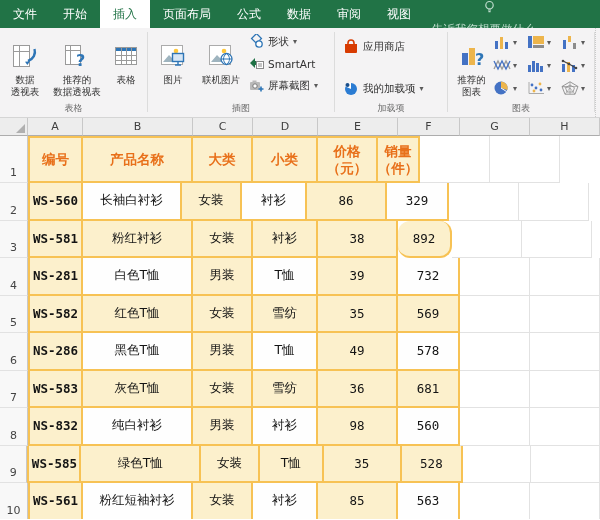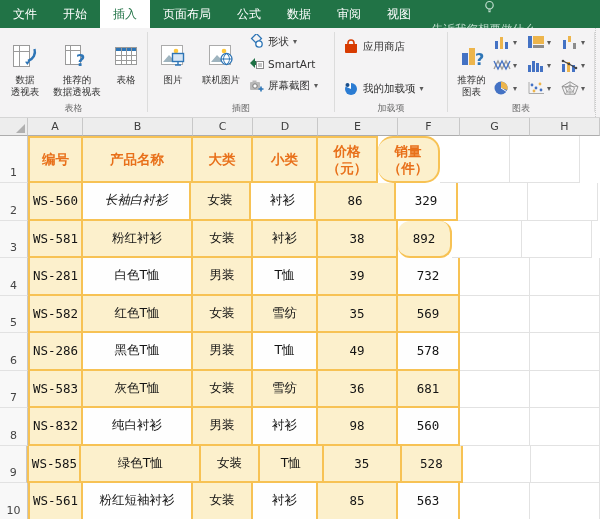--- a/index.html
+++ b/index.html
@@ -32,21 +32,21 @@
   #sheet { width:600px; height:401px; background:#fff; overflow:hidden; }
   .srow { display:flex; }
   .srow.head { height:18px; }
   .srow.r1 { height:47px; }
   .srow.data { height:37.5px; }
   .ch { background:#EDEDED; border-right:1px solid #C8C8C8; border-bottom:1px solid #ADADAD; font-size:11px; color:#3F3F3F; display:flex; align-items:center; justify-content:center; }
   .corner { position:relative; }
   .corner::after { content:""; position:absolute; right:2px; bottom:2px; border-left:9px solid transparent; border-bottom:9px solid #B0B0B0; }
   .rn { background:#F8F8F8; border-right:1px solid #C8C8C8; border-bottom:1px solid #E2E2E2; font-size:11px; color:#444; display:flex; align-items:flex-end; justify-content:center; padding-bottom:3px; }
   .tc { display:flex; align-items:center; justify-content:center; background:#FCF0CC; border-right:2px solid #F7C254; border-bottom:2px solid #F7C254; font-size:12.5px; color:#141414; text-align:center; overflow:hidden; }
-  .tc.first { border-left:2px solid #F7C254; }
+  .tc.first { border-left:2px solid #F7C254;font-weight:bold; }
   .tc.white { background:#FEFEFE; }
   .r1 .tc { border-top:2px solid #F7C254; font-weight:bold; color:#E8701A; font-size:13.5px; line-height:1.2; white-space:pre-line; }
   .empty { background:#fff; border-right:1px solid #E2E2E2; border-bottom:1px solid #E2E2E2; }
   .mono { font-family:"DejaVu Sans Mono", monospace; }
 </style>
 </head>
 <body>
 
 <div class="app">
 
@@ -318,29 +318,29 @@
         <div class="ch" style="width: 70px;">H</div>
       </div>
       <div class="srow r1">
         <div class="rn" style="width: 28px;">1</div>
         <div class="tc first" style="width: 55px;">编号</div>
         <div class="tc" style="width: 110px;">产品名称</div>
         <div class="tc" style="width: 60px;">大类</div>
         <div class="tc" style="width: 65px;">小类</div>
         <div class="tc" style="width: 60px;">价格
 （元）</div>
-        <div class="tc" style="width: 62px; border-radius: 15px;">销量
+        <div class="tc" style="width: 42px;">销量
 （件）</div>
         <div class="empty" style="width: 70px;"></div>
         <div class="empty" style="width: 70px;"></div>
       </div>
       <div class="srow data">
         <div class="rn" style="width: 28px;">2</div>
         <div class="tc first mono" style="width: 55px;">WS-560</div>
-        <div class="tc white" style="width: 108px; font-style: italic;">长袖白衬衫</div>
+        <div class="tc white" style="width: 99px;">长袖白衬衫</div>
         <div class="tc" style="width: 60px;">女装</div>
         <div class="tc white" style="width: 65px;">衬衫</div>
         <div class="tc mono" style="width: 80px;">86</div>
         <div class="tc mono white" style="width: 62px;">329</div>
         <div class="empty" style="width: 70px;"></div>
         <div class="empty" style="width: 70px;"></div>
       </div>
       <div class="srow data">
         <div class="rn" style="width: 28px;">3</div>
         <div class="tc first mono" style="width: 55px;">WS-581</div>

